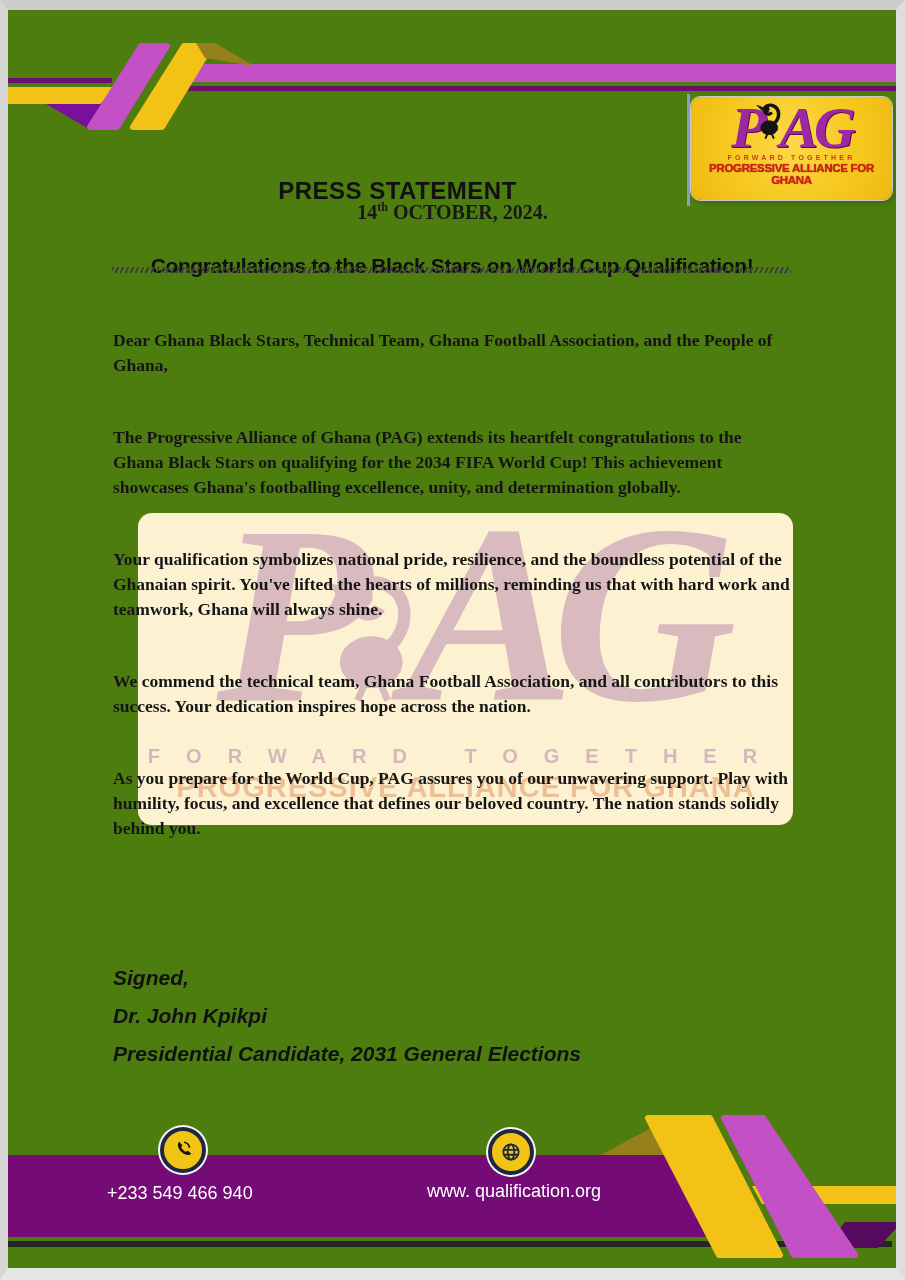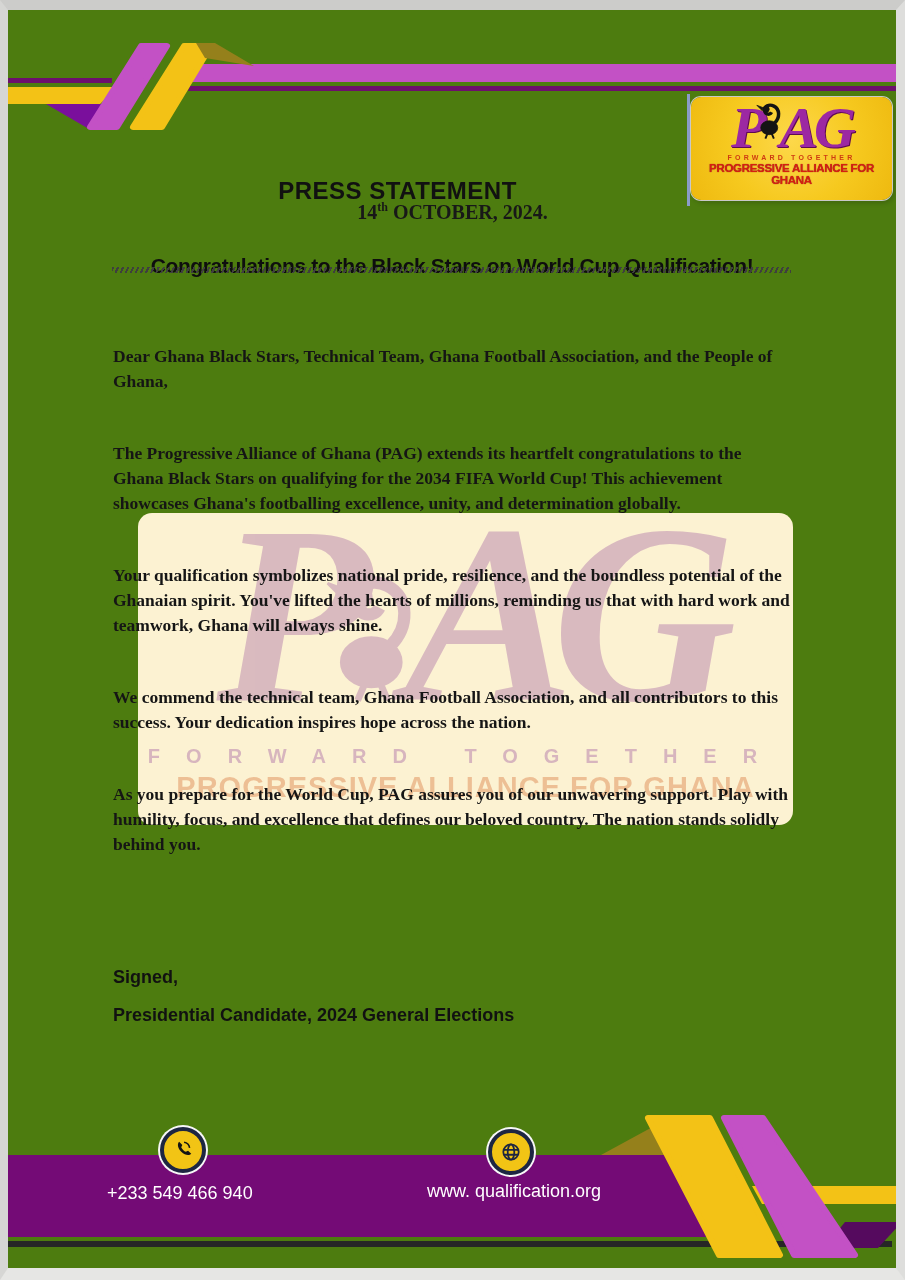--- a/index.html
+++ b/index.html
@@ -53,28 +53,28 @@
   .wm-letters{position:absolute;top:-26px;left:0;width:100%;opacity:.30;
     font-family:"Liberation Serif",serif;font-style:italic;font-weight:bold;
     font-size:255px;line-height:255px;letter-spacing:-22px;color:#8c3c96;}
   .wm-letters .bird{display:inline-block;vertical-align:top;height:150px;width:120px;margin:10px -30px 0 -36px;}
   .wm-tagline{position:absolute;top:232px;left:0;width:100%;opacity:.33;
     font-size:20px;font-weight:bold;letter-spacing:26px;color:#8c3c96;}
   .wm-name{position:absolute;top:258px;left:0;width:100%;opacity:.40;
     font-size:29px;font-weight:bold;letter-spacing:1px;color:#d7743a;}
 
   
-  .body-text{position:absolute;left:113px;top:344px;width:679px;z-index:2;
+  .body-text{position:absolute;left:113px;top:328px;width:679px;z-index:2;
     font-family:"Liberation Serif",serif;font-weight:bold;font-size:17.5px;
     line-height:25px;color:#151515;}
   .body-text p{margin:0 0 47px 0;}
 
   
   .signature{position:absolute;left:113px;top:966px;z-index:2;
-    font-size:18px;font-weight:bold;color:#111;line-height:23px;}
+    font-size:21px;font-weight:bold;color:#111;line-height:23px;font-style:italic;}
   .signature div{margin-bottom:15px;}
 
   
   .footer-text{position:absolute;z-index:6;color:#ffffff;font-weight:normal;font-size:18px;text-align:center;}
   #phoneText{left:107px;top:1183px;}
   #webText{left:427px;top:1181px;}
   .icon-circle{position:absolute;width:38px;height:38px;border-radius:50%;z-index:6;
     background:#f2c415;border:4px solid #1d2642;box-shadow:0 0 0 2px #f7f7f7;
     display:flex;align-items:center;justify-content:center;}
   #phoneIcon{left:160px;top:1127px;}
@@ -133,21 +133,22 @@
   <div class="body-text">
     <p>Dear Ghana Black Stars, Technical Team, Ghana Football Association, and the People of Ghana,</p>
     <p>The Progressive Alliance of Ghana (PAG) extends its heartfelt congratulations to the Ghana Black Stars on qualifying for the 2034 FIFA World Cup! This achievement showcases Ghana's footballing excellence, unity, and determination globally.</p>
     <p>Your qualification symbolizes national pride, resilience, and the boundless potential of the Ghanaian spirit. You've lifted the hearts of millions, reminding us that with hard work and teamwork, Ghana will always shine.</p>
     <p>We commend the technical team, Ghana Football Association, and all contributors to this success. Your dedication inspires hope across the nation.</p>
     <p>As you prepare for the World Cup, PAG assures you of our unwavering support. Play with humility, focus, and excellence that defines our beloved country. The nation stands solidly behind you.</p>
   </div>
 
   <div class="signature">
     <div>Signed,</div>
-    <div>Presidential Candidate, 2024 General Elections</div>
+    <div>Dr. John Kpikpi</div>
+    <div>Presidential Candidate, 2031 General Elections</div>
   </div>
 
   <svg id="footerRibbon" class="deco" width="905" height="175" viewBox="0 0 905 175">
     <polygon class="f-footer" points="8,50 664,50 710,132 8,132"></polygon>
     <rect class="f-black" x="8" y="136" width="884" height="6"></rect>
     <polygon class="f-wedge" points="845,117 902,117 878,143 824,143"></polygon>
     <polygon class="f-gold" points="752,81 897,81 897,99 762,99"></polygon>
     <polygon class="f-olive" points="601,50 669,13 703,50"></polygon>
     <polygon class="f-gold rnd" stroke="var(--brand-gold,#f3c216)" points="648,13 710,13 780,150 719,150"></polygon>
     <polygon class="f-mag rnd" stroke="var(--band-magenta,#c351c5)" points="724,13 763,13 855,150 794,150"></polygon>

